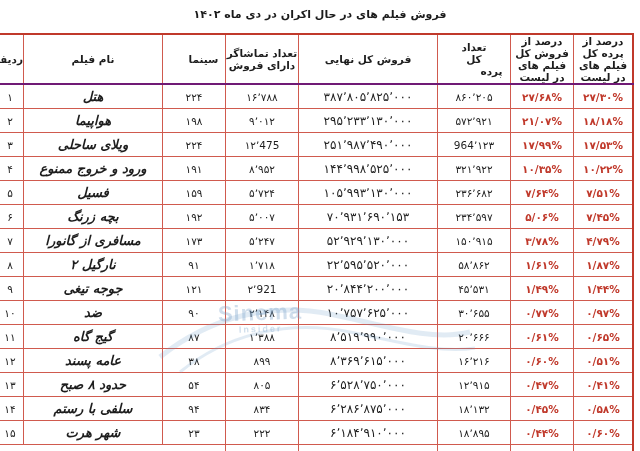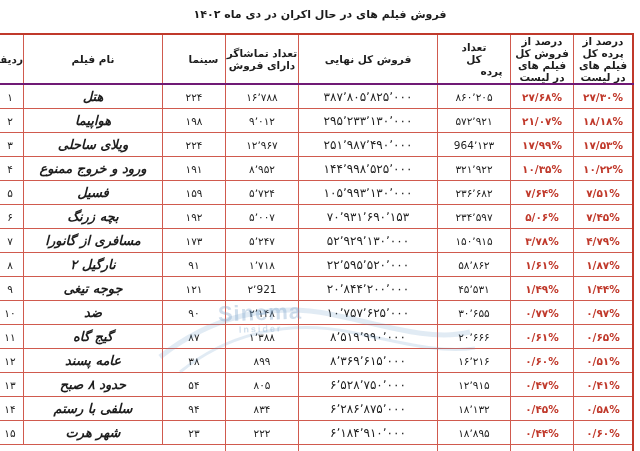--- a/index.html
+++ b/index.html
@@ -185,21 +185,21 @@
           <td class="num">۹٬۰۱۲</td>
           <td class="num">۱۹۸</td>
           <td class="name">هواپیما</td>
           <td class="num">۲</td>
         </tr>
         <tr>
           <td class="pct">۱۷/۵۳%</td>
           <td class="pct">۱۷/۹۹%</td>
           <td class="num">964٬۱۲۳</td>
           <td class="gross">۲۵۱٬۹۸۷٬۴۹۰٬۰۰۰</td>
-          <td class="num">۱۲٬۹۶۷</td>
+          <td class="num">۱۲٬475</td>
           <td class="num">۲۲۴</td>
           <td class="name">ویلای ساحلی</td>
           <td class="num">۳</td>
         </tr>
         <tr>
           <td class="pct">۱۰/۲۲%</td>
           <td class="pct">۱۰/۳۵%</td>
           <td class="num">۳۲۱٬۹۲۲</td>
           <td class="gross">۱۴۴٬۹۹۸٬۵۲۵٬۰۰۰</td>
           <td class="num">۸٬۹۵۲</td>

